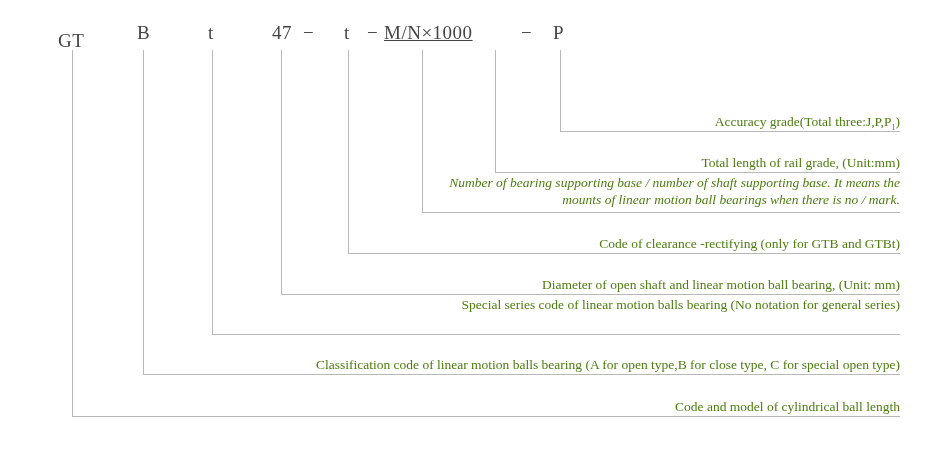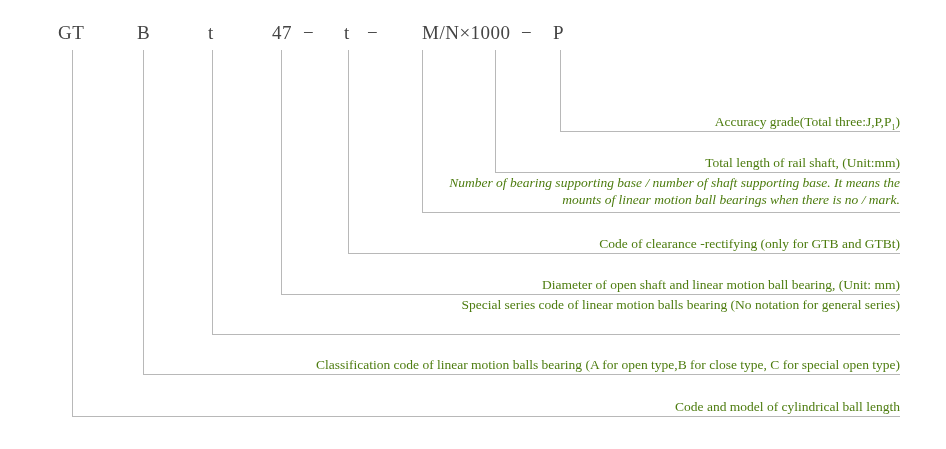--- a/index.html
+++ b/index.html
@@ -11,28 +11,28 @@
   .label { position: absolute; right: 46px; font-size: 13.5px; color: #4d7c0f;
            text-align: right; white-space: nowrap; line-height: 17px; }
   .label.multi { white-space: normal; width: 460px; }
   sub { font-size: 8px; }
 </style>
 </head>
 <body>
 
 <div id="diagram">
   <div id="codes">
-      <span class="code" style="left: 58px;">GT</span>
+      <span class="code" style="left: 58px; margin-top: 8px;">GT</span>
       <span class="code" style="left: 137px;">B</span>
       <span class="code" style="left: 208px;">t</span>
       <span class="code" style="left: 272px;">47</span>
       <span class="code" style="left: 303px;">−</span>
       <span class="code" style="left: 344px;">t</span>
       <span class="code" style="left: 367px;">−</span>
-      <span class="code" style="left: 422px;">M/N×1000</span>
+      <span class="code" style="left: 384px; text-decoration: underline;">M/N×1000</span>
       <span class="code" style="left: 521px;">−</span>
       <span class="code" style="left: 553px;">P</span>
     </div>
   <div id="leaders">
       <div class="vline" style="left: 560px; top: 50px; height: 81px;"></div>
       <div class="hline" style="left: 560px; top: 131px; width: 340px;"></div>
       <div class="vline" style="left: 495px; top: 50px; height: 122px;"></div>
       <div class="hline" style="left: 495px; top: 172px; width: 405px;"></div>
       <div class="vline" style="left: 422px; top: 50px; height: 162px;"></div>
       <div class="hline" style="left: 422px; top: 212px; width: 478px;"></div>
@@ -42,21 +42,21 @@
       <div class="hline" style="left: 281px; top: 294px; width: 619px;"></div>
       <div class="vline" style="left: 212px; top: 50px; height: 284px;"></div>
       <div class="hline" style="left: 212px; top: 334px; width: 688px;"></div>
       <div class="vline" style="left: 143px; top: 50px; height: 324px;"></div>
       <div class="hline" style="left: 143px; top: 374px; width: 757px;"></div>
       <div class="vline" style="left: 72px; top: 50px; height: 366px;"></div>
       <div class="hline" style="left: 72px; top: 416px; width: 828px;"></div>
     </div>
   <div id="labels">
       <div class="label" style="top: 113px;"><span>Accuracy grade(Total three:J,P,P</span><sub>1</sub><span>)</span></div>
-      <div class="label" style="top: 154px;"><span>Total length of rail shaft, (Unit:mm)</span></div>
+      <div class="label" style="top: 154px;"><span>Total length of rail grade, (Unit:mm)</span></div>
       <div class="label multi" style="top: 174px; font-style: italic;"><span>Number of bearing supporting base / number of shaft supporting base. It means  the mounts of linear motion ball bearings when there is no / mark.</span></div>
       <div class="label" style="top: 235px;"><span>Code of clearance -rectifying (only for GTB and GTBt)</span></div>
       <div class="label" style="top: 276px;"><span>Diameter of open shaft and linear motion ball bearing, (Unit: mm)</span></div>
       <div class="label" style="top: 296px;"><span>Special series code of linear motion balls bearing  (No notation for general series)</span></div>
       <div class="label" style="top: 356px; text-align: center;"><span>Classification code of linear motion balls bearing (A for open type,B for close type, C for special open type)</span></div>
       <div class="label" style="top: 398px;"><span>Code and model of cylindrical ball length</span></div>
     </div>
 </div>
 
 </body></html>

